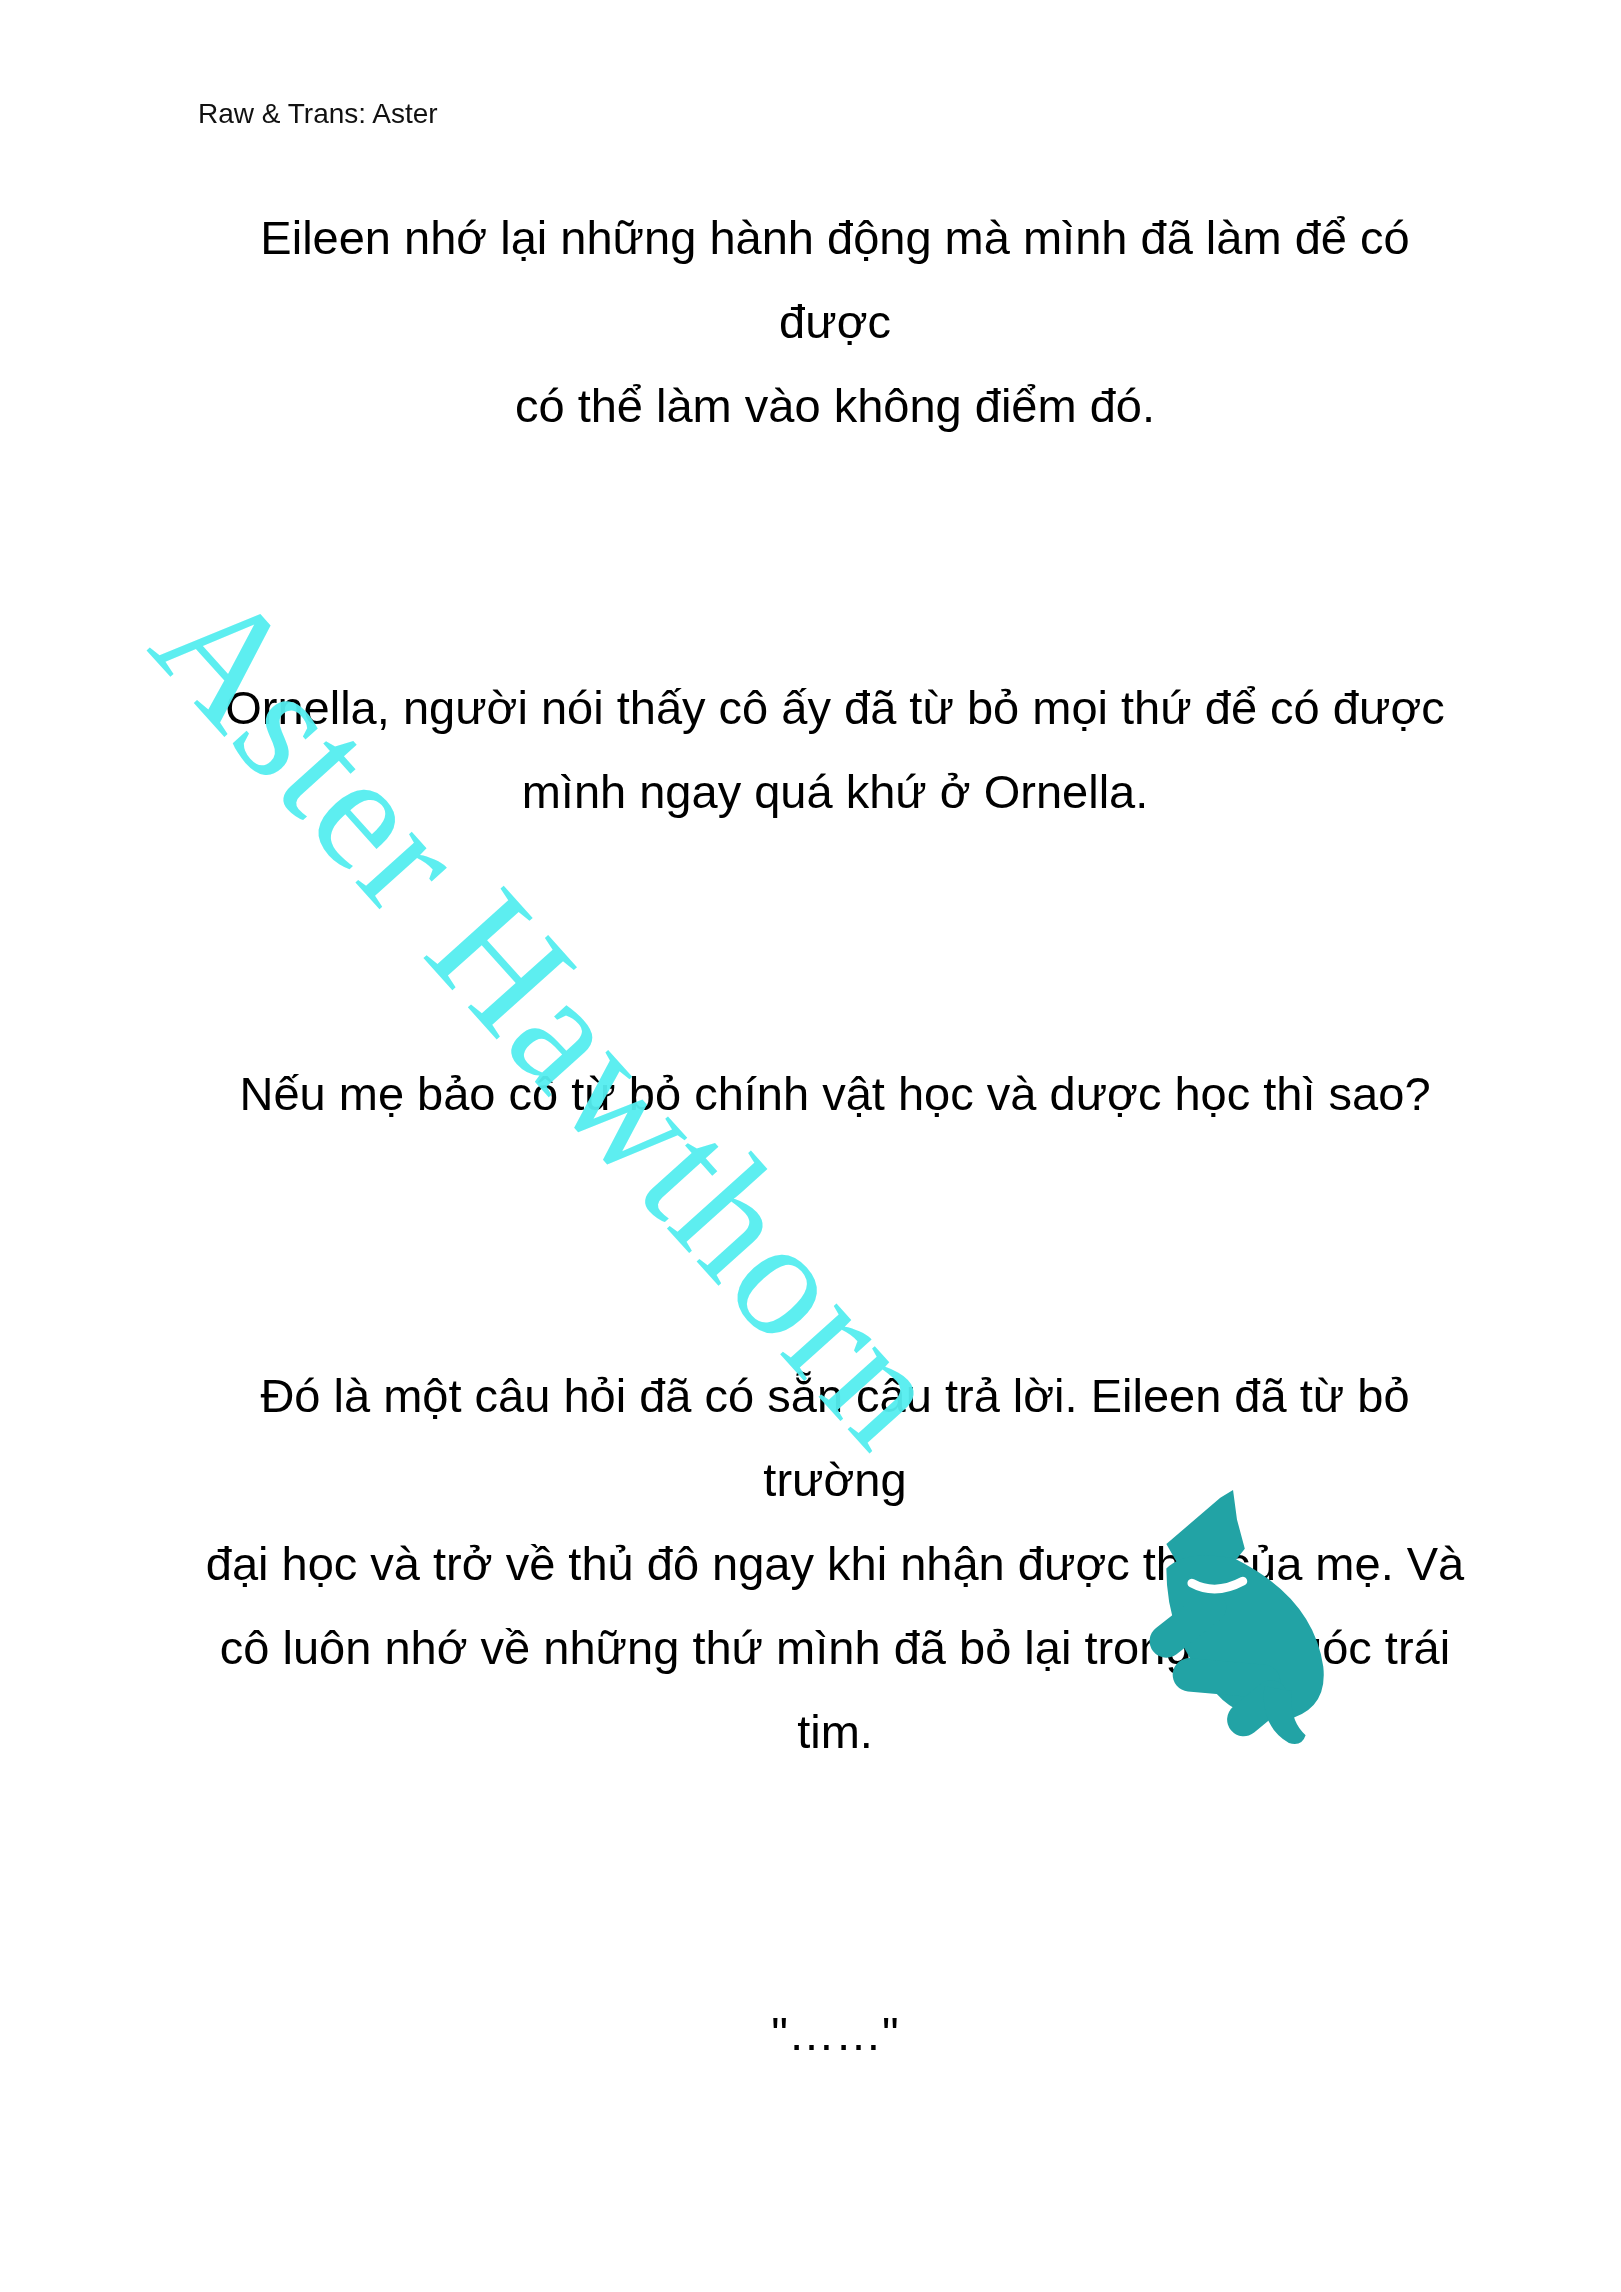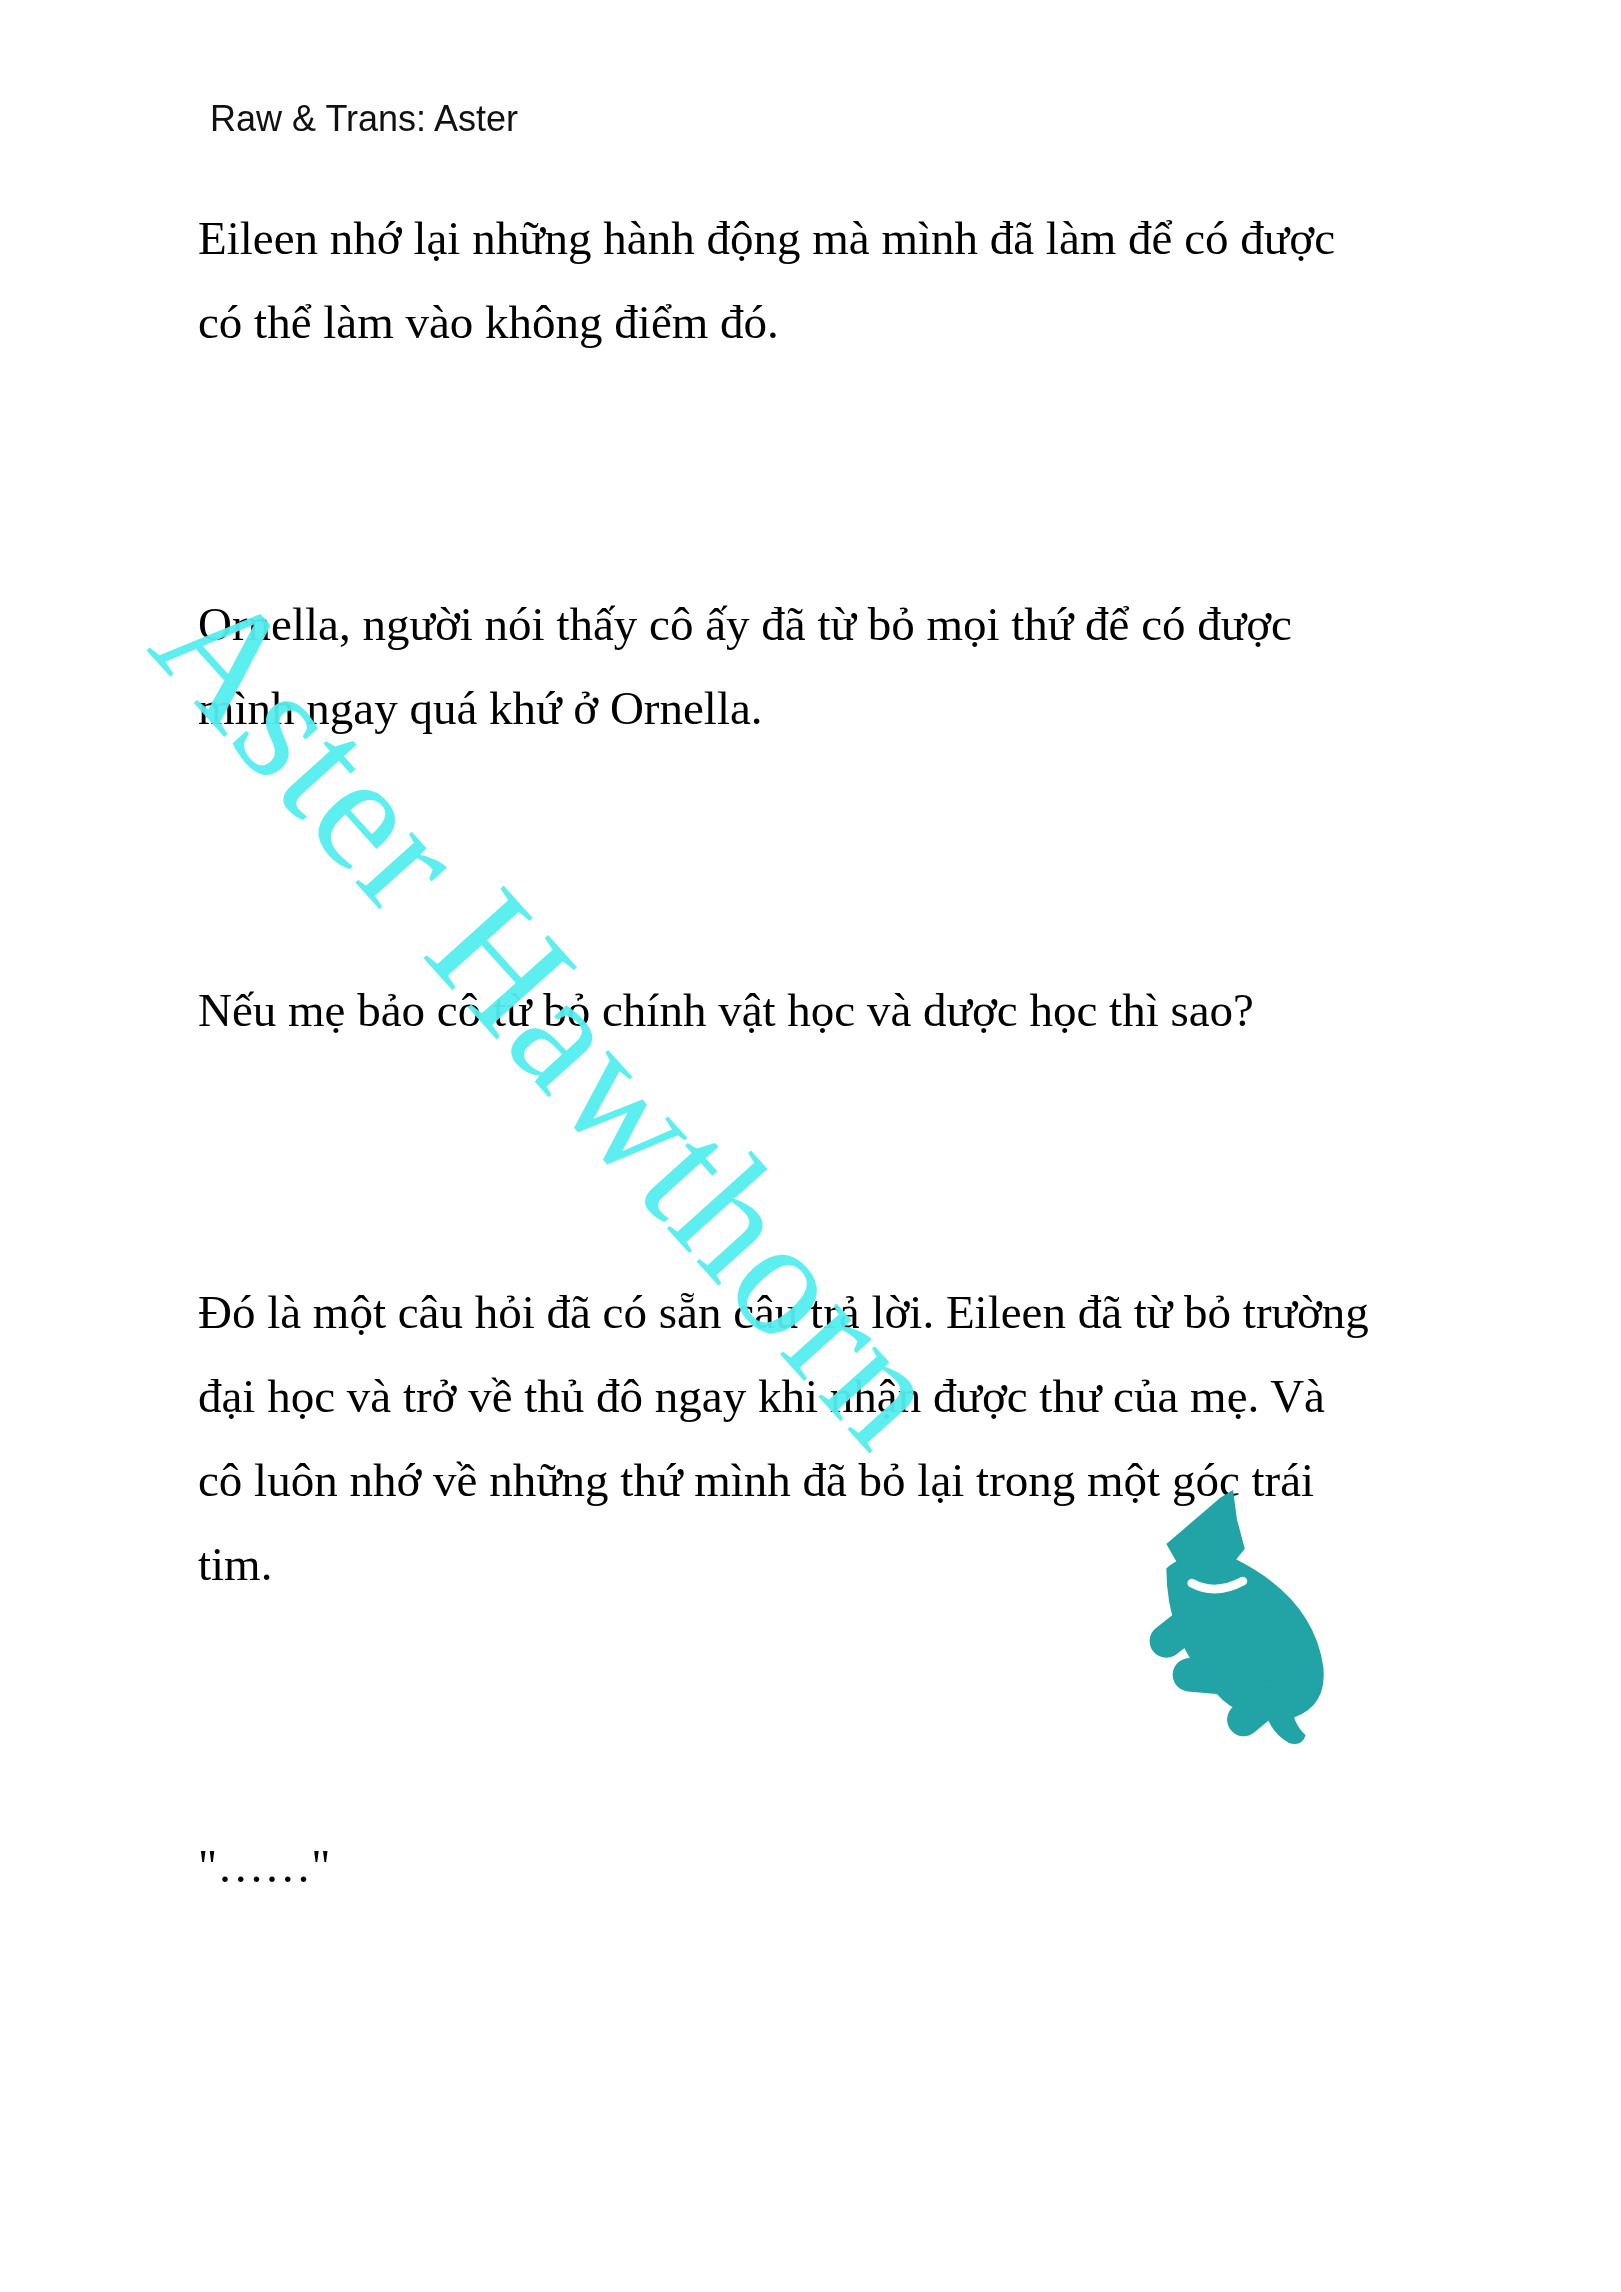--- a/index.html
+++ b/index.html
@@ -1,24 +1,25 @@
 <!DOCTYPE html>
 <html><head>
 <meta charset="utf-8">
 <style>
   html, body { margin:0; padding:0; background:#ffffff; }
   body { width:1621px; height:2293px; position:relative; overflow:hidden; }
   .header {
     position:absolute; left:198px; top:98px;
-    font-family:"Liberation Sans", sans-serif; font-size:36px; color:#111;margin-left:12px;
+    font-family:"Liberation Sans", sans-serif; font-size:28px; color:#111;
   }
   .content {
     position:absolute; left:198px; top:196px; width:1274px;
-    font-family:Liberation Serif, serif; font-size:47px; color:#000;
+    font-family:Liberation Sans, sans-serif; font-size:47px; color:#000;
     line-height:84px;
+    text-align:center;
   }
   .para { margin:0; }
   .gap { height:218px; }
   .watermark {
     position:absolute; left:245px; top:1000px;
     font-family:"Liberation Serif", serif; font-size:165px; color:#55eef0;
     transform-origin:0 0; transform:translate(0,0) rotate(48deg);
     transform-origin: left top;
     white-space:nowrap; opacity:0.95; pointer-events:none;
     letter-spacing:2px;

